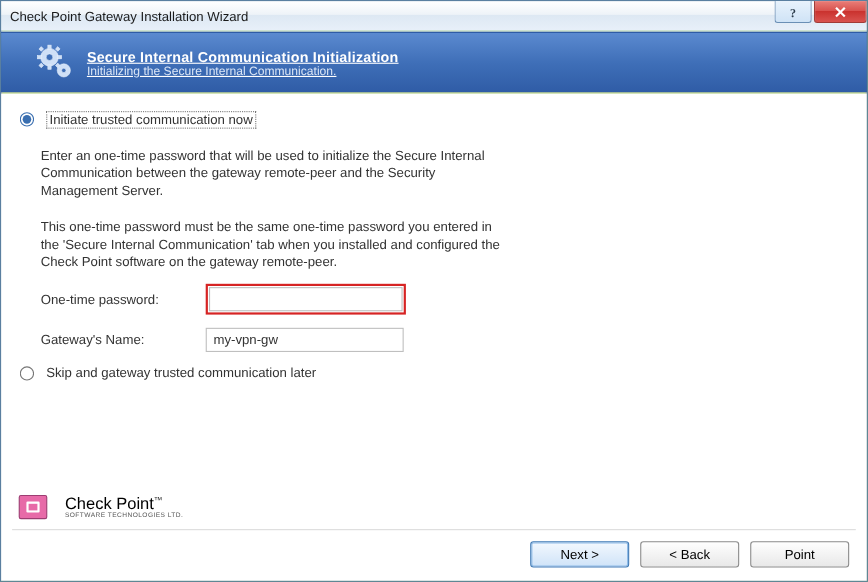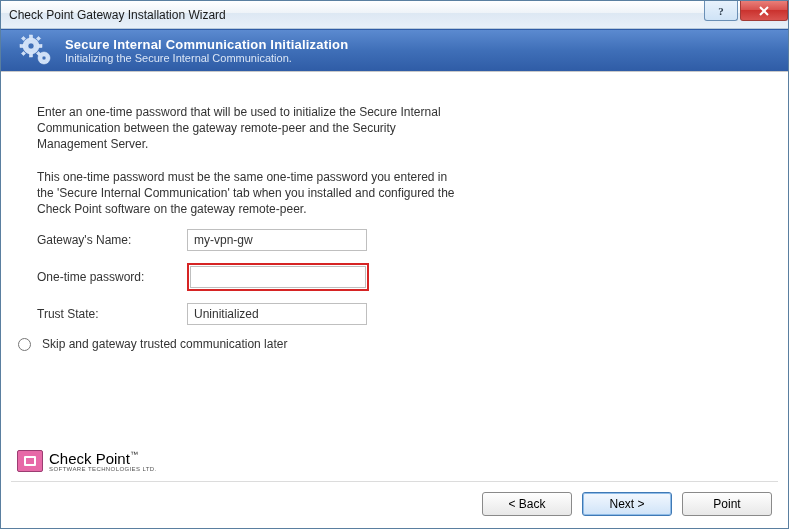--- a/index.html
+++ b/index.html
@@ -36,27 +36,28 @@
   }
   .tbtn.close {
     width: 48px;
     background: linear-gradient(to bottom, #e97e78, #d9534f 45%, #c9302c 46%, #d9534f);
     color: #fff; border-color: #a13b37;
   }
   .tbtn svg { display:block; }
 
   
   .banner {
-    height: 43px;
+    height: 56px;
     background: linear-gradient(to bottom, #5b8ad0 0%, #3f6fb8 50%, #2f5ca6 100%);
     color: #fff;
     display: flex; align-items: center;
-    padding-left: 14px;
+    padding-left: 28px;
     border-top: 1px solid #2f5ca6;
     border-bottom: 1px solid #c9c9c9;
+    text-decoration: underline;
   }
   .banner .gearwrap { width: 42px; height: 42px; margin-right: 8px; display:flex; align-items:center; justify-content:center; }
   .banner .texts { display:flex; flex-direction:column; }
   .banner .hd { font-weight: bold; font-size: 13px; letter-spacing: .2px; }
   .banner .sub { font-size: 11px; color: #dbe6f6; }
 
   
   .body {
     flex: 1 1 auto;
     display: flex;
@@ -92,21 +93,21 @@
     border: 1px solid #bfbfbf; background:#fff;
     font: inherit; padding: 2px 6px; color:#333;
   }
   .txt[readonly] { background:#fff; color:#333; }
   .otp-wrap { border:2px solid #d62424; padding:1px; display:inline-block; }
   .otp-wrap .txt { border:1px solid #bfbfbf; width:176px; }
 
   
   .logo {
     position:absolute; left:16px; bottom:56px;
-    display:flex; align-items:center; gap:6px;
+    display:flex; align-items:center; gap:16px;
   }
   .logo .mark {
     width:26px; height:22px; background:#e76aa8; border:1px solid #9c3d72;
     display:flex; align-items:center; justify-content:center; border-radius:2px;
   }
   .logo .textblk { display:flex; flex-direction:column; line-height:1; }
   .logo .brand { font-size:15px; color:#000; }
   .logo .tag { font-size:6px; letter-spacing:.4px; color:#555; }
   .logo .trade { font-size:8px; vertical-align: top; }
 
@@ -176,41 +177,41 @@
       <span class="hd">Secure Internal Communication Initialization</span>
       <span class="sub">Initializing the Secure Internal Communication.</span>
     </div>
   </div>
 
   <div class="body">
 
 
     <div class="content">
 
+      <div class="radio-row">
+        <input type="radio" name="opt" checked="" style="">
+        <span class="rlabel">Initiate trusted communication now</span>
+      </div>
 
       <div class="indent">
         <div class="para">Enter an one-time password that will be used to initialize the Secure Internal Communication between the gateway remote-peer and the Security Management Server.</div>
         <div class="para">This one-time password must be the same one-time password you entered in the 'Secure Internal Communication' tab when you installed and configured the Check Point software on the gateway remote-peer.</div>
-
-        <div class="form-row">
-          <span class="flabel">Gateway's Name:</span>
-          <input class="txt" type="text" readonly="" value="my-vpn-gw" style="">
-        </div>
 
         <div class="form-row">
           <span class="flabel">One-time password:</span>
           <span class="otp-wrap">
             <input class="txt" type="password" value="" style="">
           </span>
         </div>
 
         <div class="form-row">
-          <span class="flabel">Trust State:</span>
-          <input class="txt" type="text" readonly="" value="Uninitialized" style="">
+          <span class="flabel">Gateway's Name:</span>
+          <input class="txt" type="text" readonly="" value="my-vpn-gw" style="">
         </div>
+
       </div>
 
       <div class="radio-row" style="margin-top:6px;">
         <input type="radio" name="opt" style="">
         <span>Skip and gateway trusted communication later</span>
       </div>
 
     </div>
   </div>
 
@@ -226,24 +227,24 @@
       <span>
         <span class="brand">Check Point</span><span class="trade">™</span>
       </span>
       <span class="tag">SOFTWARE TECHNOLOGIES LTD.</span>
     </div>
   </div>
 
   <div class="hr"></div>
 
   <div class="buttons">
-    <button class="btn">
-      <span>&lt; Back</span>
-    </button>
     <button class="btn primary">
       <span>Next &gt;</span>
     </button>
     <button class="btn">
+      <span>&lt; Back</span>
+    </button>
+    <button class="btn">
       <span>Point</span>
     </button>
   </div>
 
 </div>
 
 </body></html>

